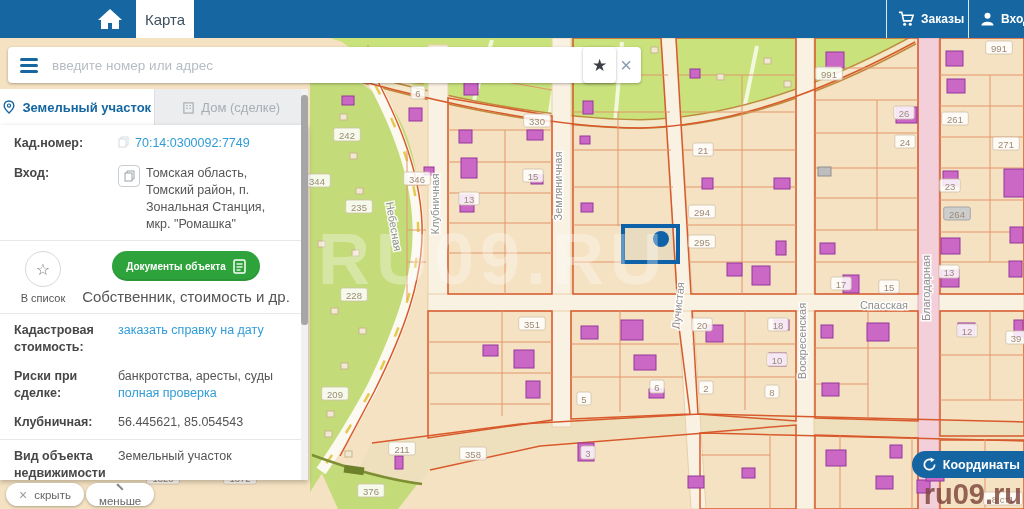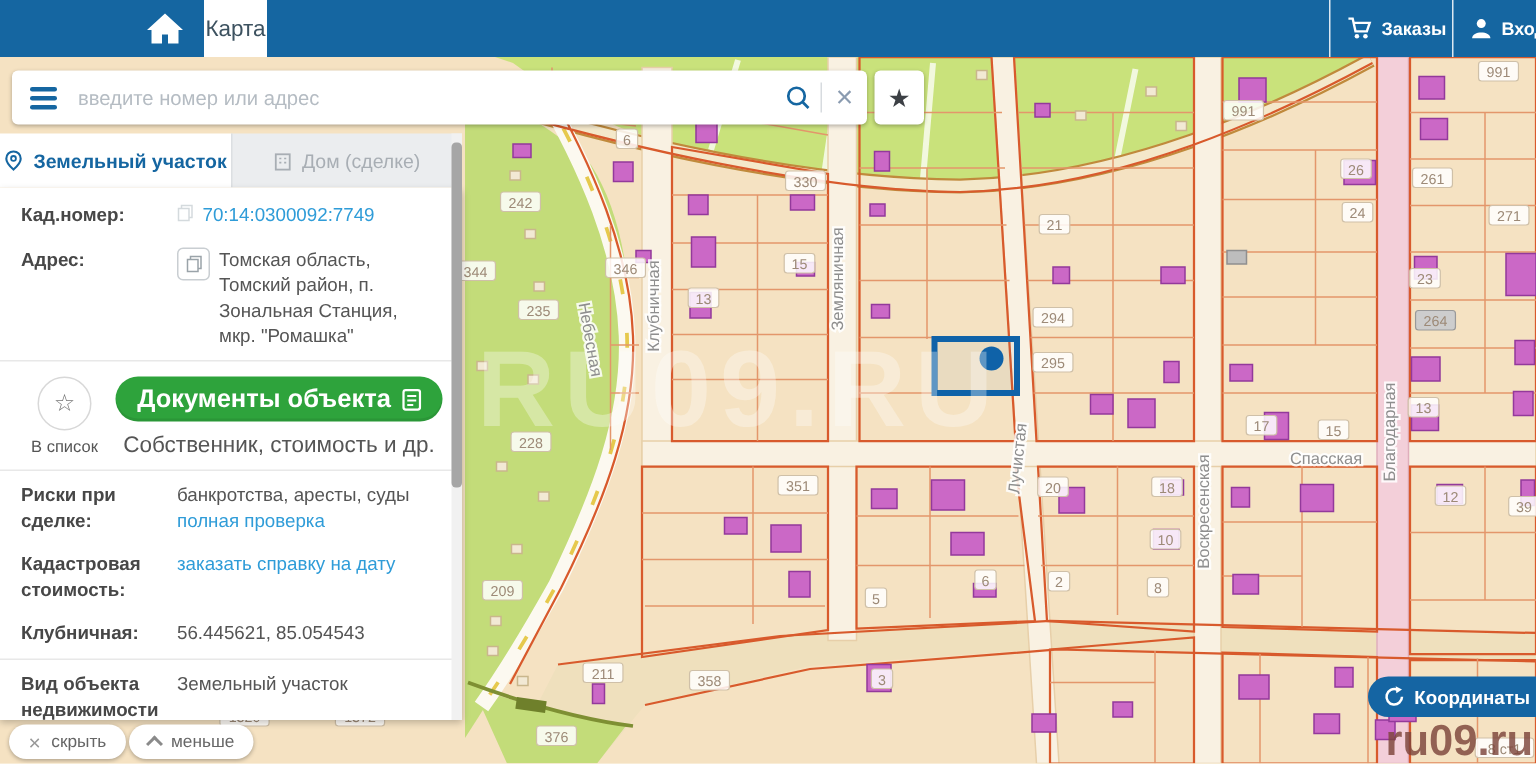--- a/index.html
+++ b/index.html
@@ -2,21 +2,21 @@
 <html><head>
 <meta charset="utf-8">
 <style>
   html,body{margin:0;padding:0;}
   body{width:1024px;height:509px;overflow:hidden;font-family:"Liberation Sans",sans-serif;background:#fff;}
   .screen{position:relative;width:1024px;height:509px;overflow:hidden;background:#f5e2c2;}
 
   
   .topbar{position:absolute;top:0;left:0;width:1024px;height:38px;background:#1566a1;z-index:50;}
   .home-tab{position:absolute;left:84px;top:0;width:52px;height:38px;display:flex;align-items:center;justify-content:center;cursor:pointer;}
-  .map-tab{position:absolute;left:136px;top:0;width:42px;height:38px;background:#fff;display:flex;align-items:center;justify-content:center;
+  .map-tab{position:absolute;left:136px;top:0;width:58px;height:38px;background:#fff;display:flex;align-items:center;justify-content:center;
            font-size:15px;color:#3d5260;cursor:pointer;}
   .tb-sep{position:absolute;top:0;width:1px;height:38px;background:rgba(255,255,255,.85);}
   .tb-btn{position:absolute;top:0;height:38px;display:flex;align-items:center;gap:6px;color:#fff;font-size:12px;font-weight:bold;cursor:pointer;}
   .tb-orders{left:898px;}
   .tb-login{left:980px;}
 
   
   .map-wrap{position:absolute;top:38px;left:0;width:1024px;height:471px;overflow:hidden;z-index:1;}
   #mapsvg{display:block;}
   #mapsvg text{font-family:"Liberation Sans",sans-serif;}
@@ -34,21 +34,21 @@
   .street{font-size:11px;fill:#8e8e8e;text-anchor:middle;paint-order:stroke;stroke:rgba(255,255,255,.85);stroke-width:3px;}
   .selrect{fill:rgba(21,101,161,.05);stroke:#0f62a8;stroke-width:4;}
   .seldot{fill:#0f62a8;}
   .wm{font-size:72px;font-weight:bold;fill:#ffffff;opacity:.33;letter-spacing:6px;}
 
   .cad-btn{position:absolute;top:413px;right:-6px;height:27px;background:#1565a3;border-radius:14px 0 0 14px;
            display:flex;align-items:center;gap:6px;padding:0 10px 0 10px;color:#fff;font-size:12.5px;font-weight:bold;cursor:pointer;z-index:20;}
   .corner-wm{position:absolute;right:2px;bottom:-2px;font-size:29px;font-weight:bold;color:rgba(125,68,58,.82);z-index:19;letter-spacing:0;}
 
   
-  .searchbar{position:absolute;left:8px;top:47px;width:570px;height:36px;background:#fff;border-radius:4px;
+  .searchbar{position:absolute;left:8px;top:47px;width:633px;height:36px;background:#fff;border-radius:4px;
              box-shadow:0 1px 3px rgba(0,0,0,.3);display:flex;align-items:center;z-index:60;}
   .burger{width:18px;margin:0 12px 0 12px;display:flex;flex-direction:column;gap:3px;cursor:pointer;}
   .burger span{display:block;height:3px;background:#1566a1;border-radius:2px;}
   .search-input{flex:1;border:none;outline:none;font-size:13.5px;color:#444;font-family:"Liberation Sans",sans-serif;}
   .search-input::placeholder{color:#b5bcc3;}
   .sb-ic{display:flex;align-items:center;justify-content:center;width:30px;height:36px;cursor:pointer;}
   .sb-div{width:1px;height:20px;background:#d7dbdf;}
   .sb-x{font-size:20px;color:#8a9bb0;line-height:1;}
   .star-btn{position:absolute;left:583px;top:47px;width:33px;height:36px;background:#fff;border-radius:4px;
             box-shadow:0 1px 3px rgba(0,0,0,.3);display:flex;align-items:center;justify-content:center;
@@ -68,30 +68,30 @@
   .pdiv{height:1px;background:#e8e8e8;margin:2px 0;}
   .copy-mini{flex:none;margin-top:1px;cursor:pointer;opacity:.6;}
   .copy-box{flex:none;width:20px;height:20px;border:1px solid #c9ced2;border-radius:4px;display:flex;align-items:center;justify-content:center;cursor:pointer;}
   .actions{display:flex;align-items:flex-start;padding:8px 10px 6px 12px;}
   .act-circ-wrap{width:62px;text-align:center;}
   .act-circ{width:34px;height:34px;border:1px solid #d8d8d8;border-radius:50%;margin:0 auto;display:flex;align-items:center;justify-content:center;
             color:#777;font-size:16px;cursor:pointer;background:#fff;}
   .act-lbl{font-size:11px;color:#555;margin-top:5px;}
   .doc-wrap{flex:1;text-align:center;}
   .green-btn{display:inline-flex;align-items:center;gap:7px;height:30px;background:#2ea33c;border-radius:15px;padding:0 14px;
-             color:#fff;font-size:17px;font-weight:bold;cursor:pointer;box-shadow:inset 0 -2px 0 rgba(0,0,0,.08);}
+             color:#fff;font-size:10px;font-weight:bold;cursor:pointer;box-shadow:inset 0 -2px 0 rgba(0,0,0,.08);}
   .doc-caption{font-size:15px;color:#555;margin-top:7px;}
   .scroll-track{position:absolute;right:0;top:0;width:7px;height:391px;background:#f1f1f1;z-index:56;}
   .scroll-thumb{position:absolute;right:0;top:6px;width:7px;height:230px;background:#a6a6a6;border-radius:3px;cursor:pointer;}
 
   
   .pill{position:absolute;top:483px;height:23px;background:#fff;border-radius:12px;box-shadow:0 1px 3px rgba(0,0,0,.3);
         display:flex;align-items:center;gap:7px;padding:0 13px;font-size:11.5px;color:#666;cursor:pointer;z-index:60;}
   .pill-hide{left:6px;}
-  .pill-less{left:86px;}
+  .pill-less{left:86px;flex-direction:column;}
   .pill-x{font-size:14px;color:#999;line-height:1;}
   .chev{width:6px;height:6px;border-left:2px solid #8a8a8a;border-top:2px solid #8a8a8a;transform:rotate(45deg);margin-top:3px;}
 </style>
 </head>
 <body>
 
 <div class="screen">
 
   <div class="map-wrap">
     <svg id="mapsvg" width="1024" height="471" viewBox="0 38 1024 471">
@@ -459,21 +459,21 @@
           <span class="copy-mini">
             <svg width="11" height="12" viewBox="0 0 11 12">
                 <rect x="1" y="3" width="7" height="8" stroke="#b9c2c8" fill="none"></rect>
                 <path d="M3,3 V1 H10 V9 H8" stroke="#b9c2c8" fill="none"></path>
               </svg>
           </span>
           <a class="plink">70:14:0300092:7749</a>
         </div>
       </div>
       <div class="prow">
-        <div class="plabel">Адрес:</div>
+        <div class="plabel">Вход:</div>
         <div class="pvalue">
           <span class="copy-box">
             <svg width="11" height="12" viewBox="0 0 11 12">
                 <rect x="1" y="3" width="7" height="8" stroke="#9aa3a9" fill="none"></rect>
                 <path d="M3,3 V1 H10 V9 H8" stroke="#9aa3a9" fill="none"></path>
               </svg>
           </span>
           <span>Томская область, Томский район, п. Зональная Станция, мкр. "Ромашка"</span>
         </div>
       </div>
@@ -493,31 +493,31 @@
               <line x1="3.5" y1="5" x2="9.5" y2="5" stroke="#fff" stroke-width="1.3"></line>
               <line x1="3.5" y1="8" x2="9.5" y2="8" stroke="#fff" stroke-width="1.3"></line>
               <line x1="3.5" y1="11" x2="7.5" y2="11" stroke="#fff" stroke-width="1.3"></line>
             </svg>
           </div>
           <div class="doc-caption">Собственник, стоимость и др.</div>
         </div>
       </div>
       <div class="pdiv"></div>
       <div class="prow">
+        <div class="plabel">Кадастровая стоимость:</div>
+        <div class="pvalue">
+            <a class="plink">заказать справку на дату</a>
+          </div>
+      </div>
+      <div class="prow">
         <div class="plabel">Риски при сделке:</div>
         <div class="pvalue" style="display:block;">
           <div>банкротства, аресты, суды</div>
           <a class="plink">полная проверка</a>
         </div>
-      </div>
-      <div class="prow">
-        <div class="plabel">Кадастровая стоимость:</div>
-        <div class="pvalue">
-            <a class="plink">заказать справку на дату</a>
-          </div>
       </div>
       <div class="prow">
         <div class="plabel">Клубничная:</div>
         <div class="pvalue">
             <span>56.445621, 85.054543</span>
           </div>
       </div>
       <div class="pdiv"></div>
       <div class="prow">
         <div class="plabel">Вид объекта недвижимости</div>

